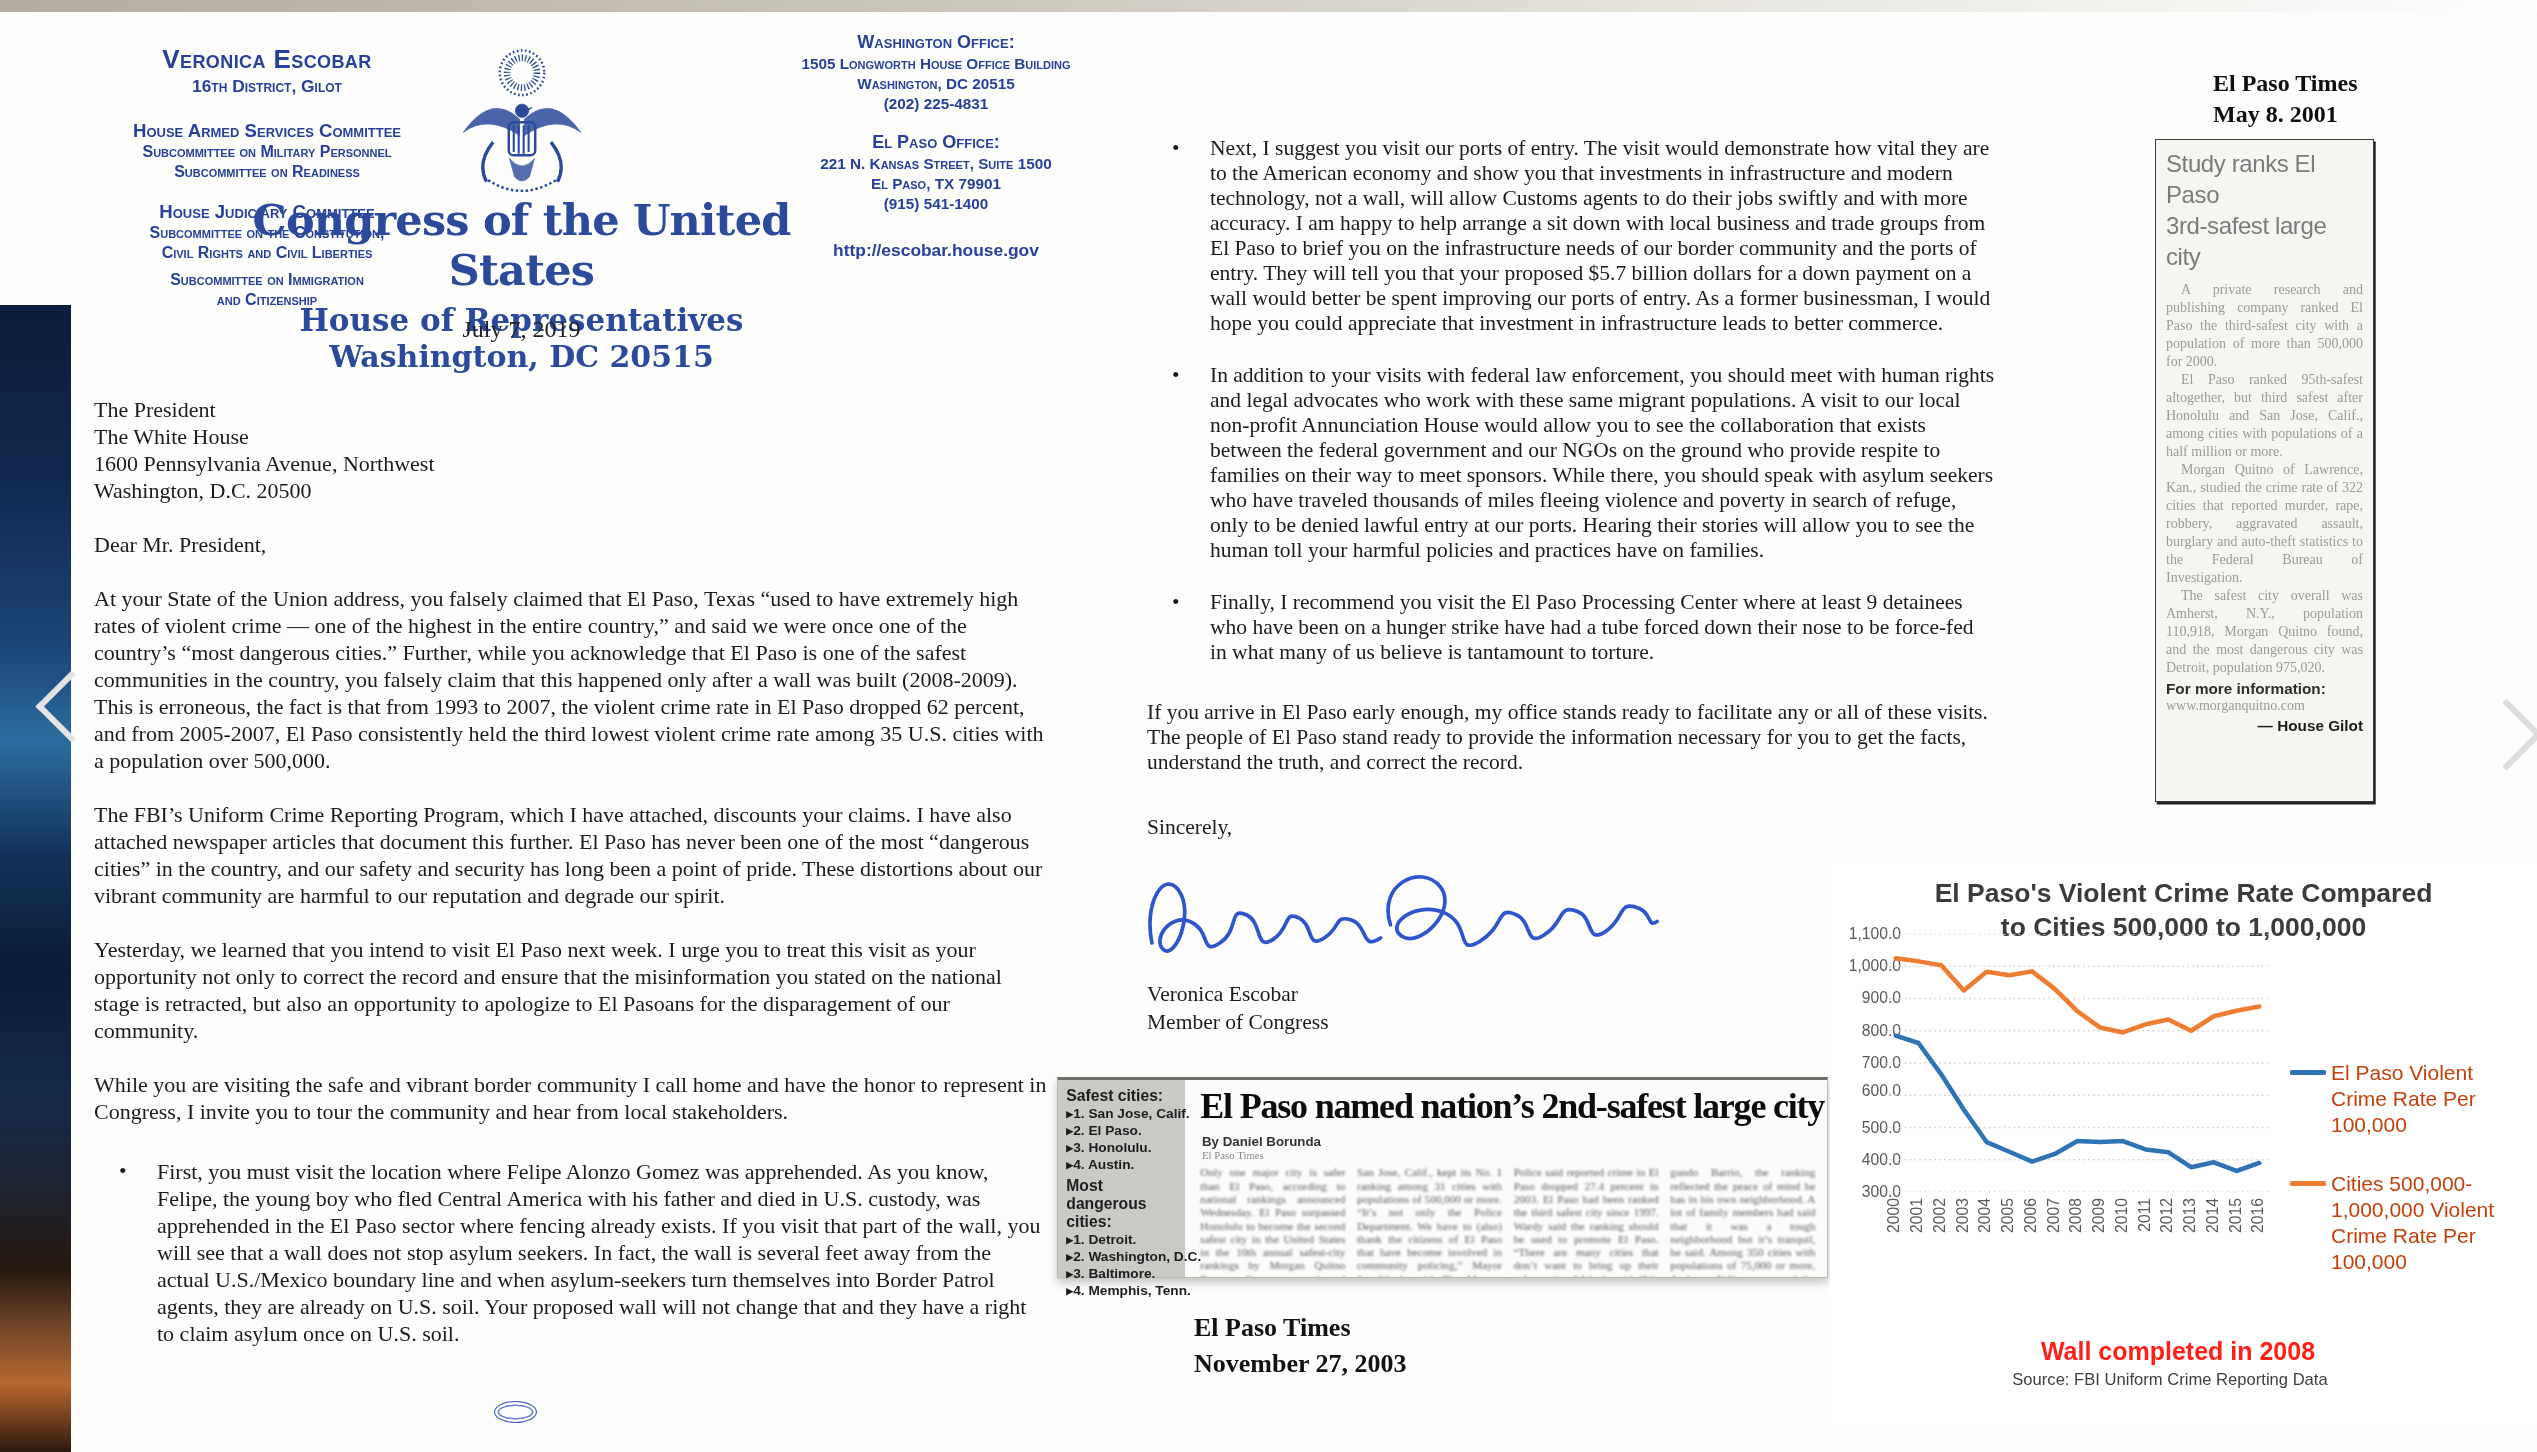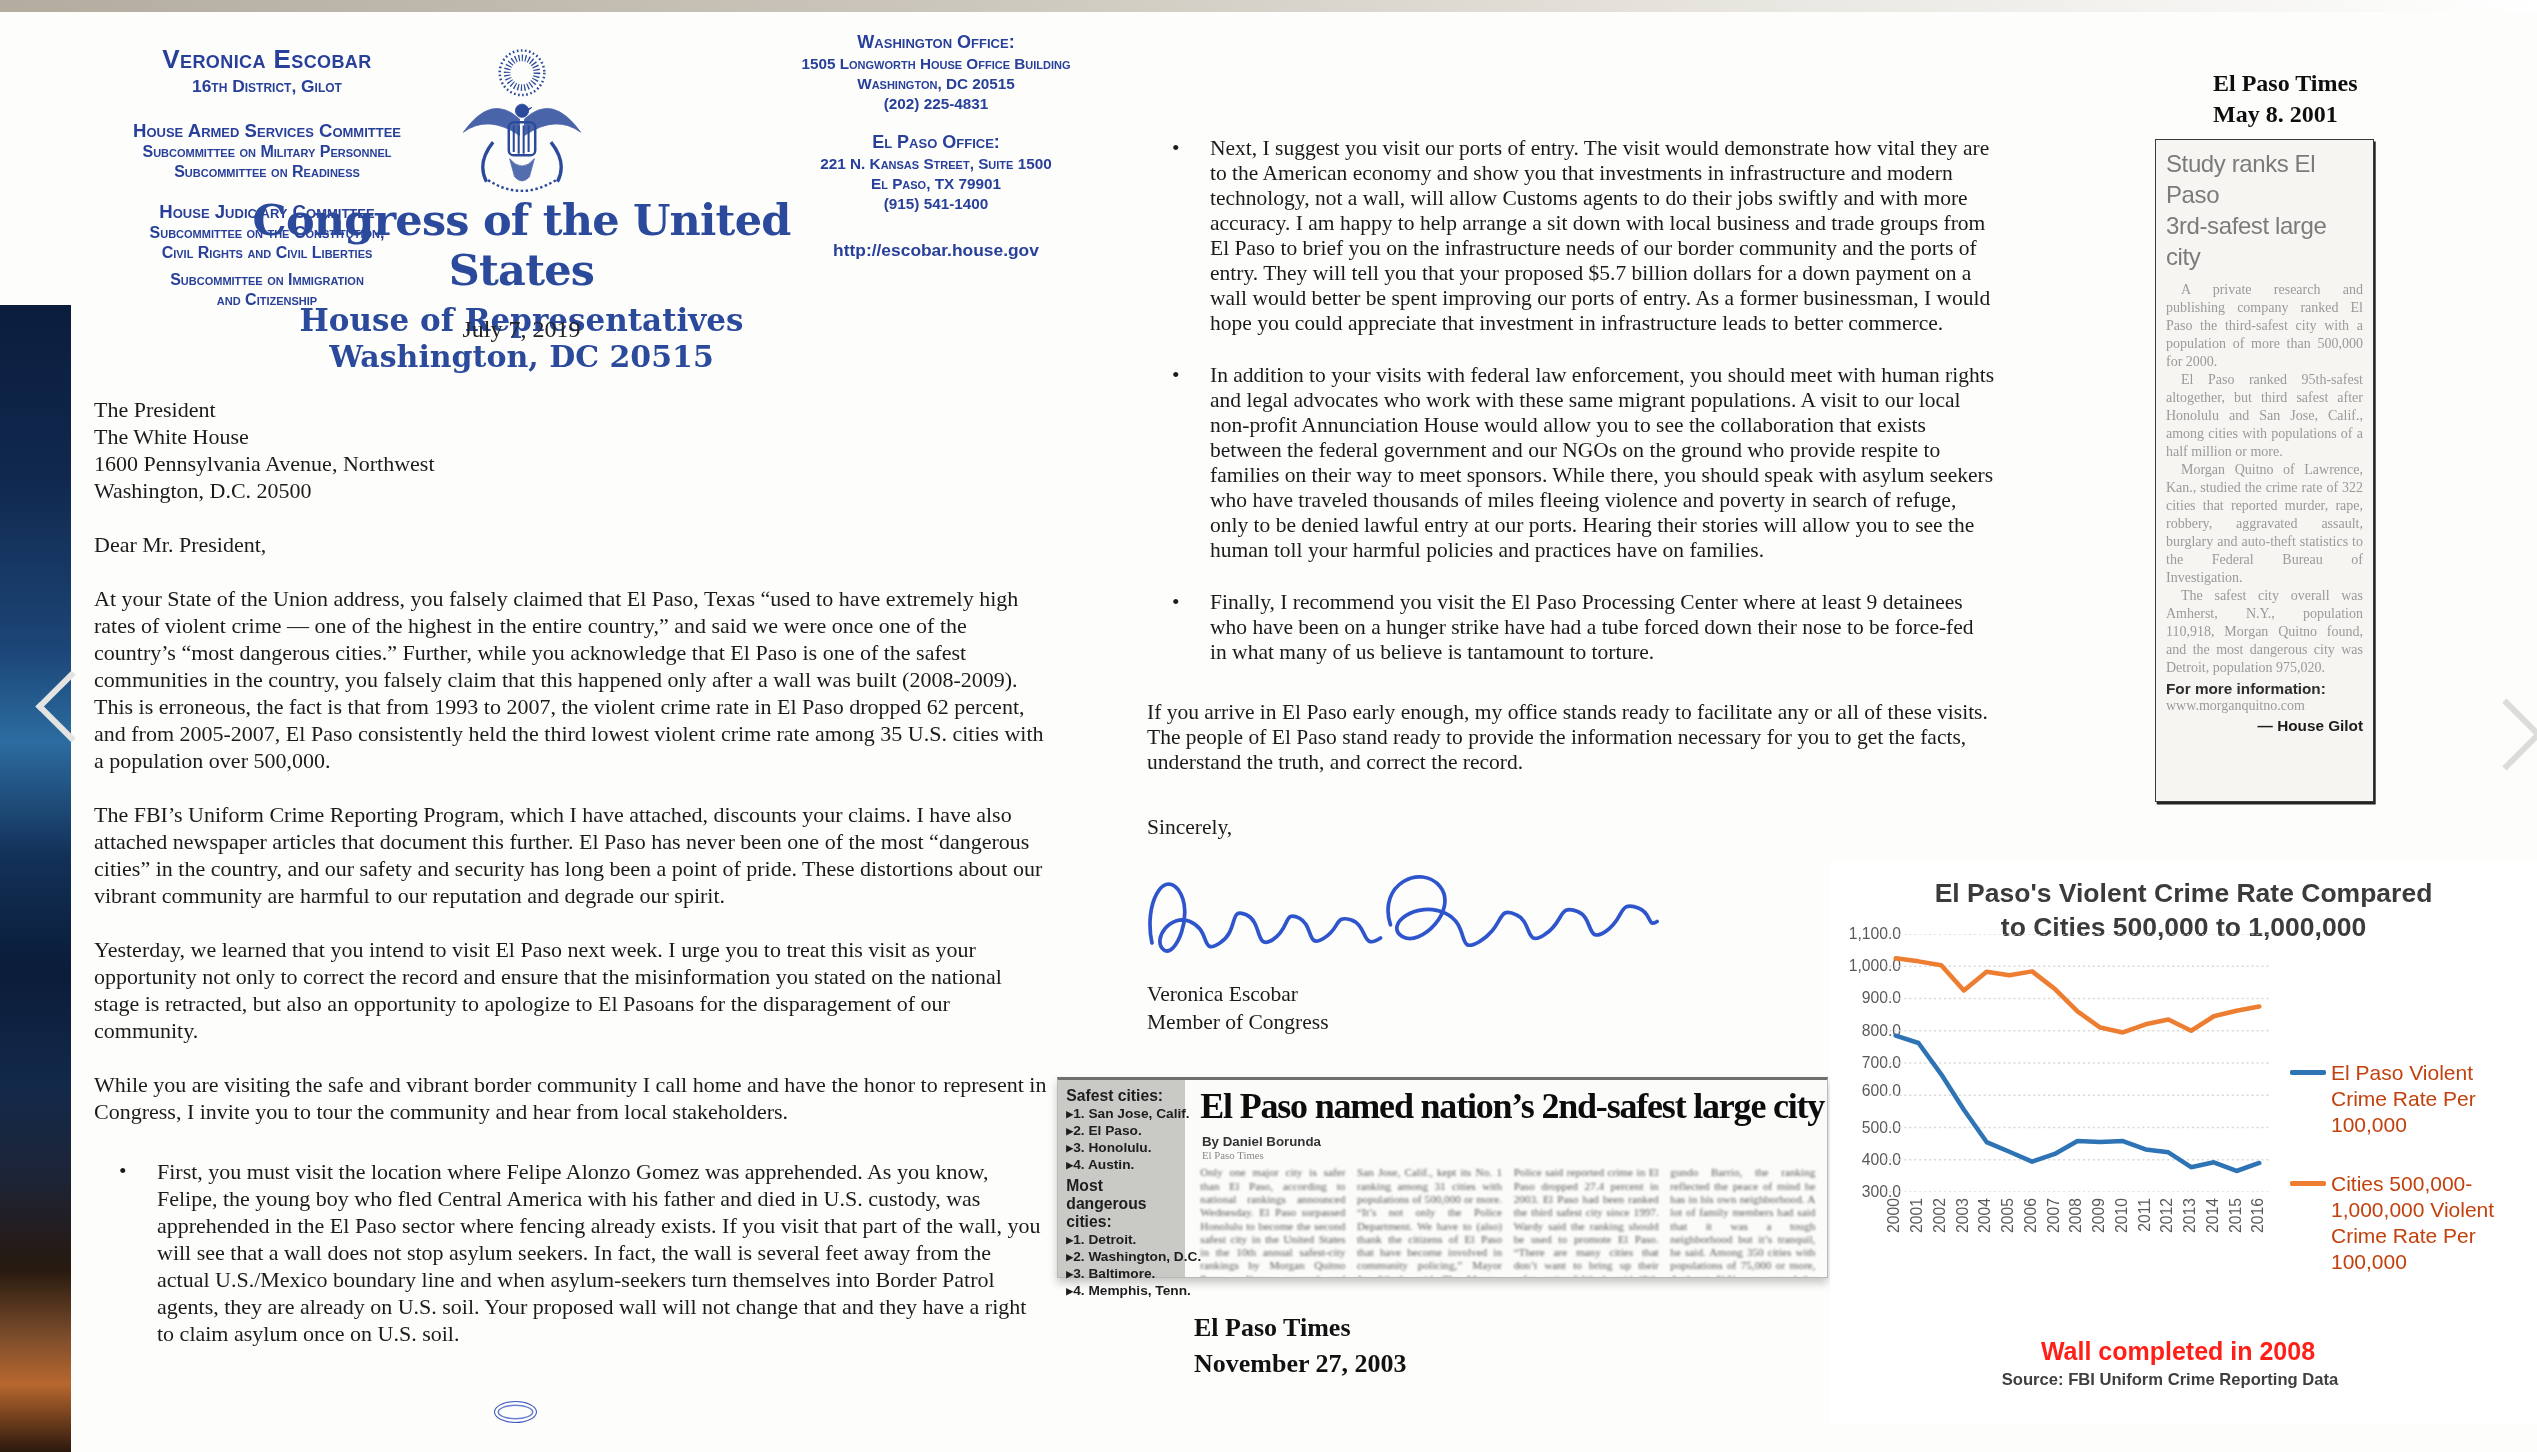--- a/index.html
+++ b/index.html
@@ -90,21 +90,21 @@
   #ylabels{position:absolute;left:-76px;top:73px;width:71px;height:258px;}
   .ytick{position:absolute;right:0;width:71px;text-align:right;font-size:15.7px;color:#595959;}
   #xlabels{position:absolute;left:54px;top:335px;width:387px;height:66px;}
   .xtick{position:absolute;top:1.7px;writing-mode:vertical-rl;transform:rotate(180deg);font-size:15.7px;color:#595959;}
   .legend-entry{position:absolute;left:460px;width:242px;display:flex;}
   .legend-dash{flex:none;width:36px;height:5px;margin:10px 5px 0 0;border-radius:1.7px;}
   .legend-text{font-size:21px;line-height:26px;color:#c2410c;}
   #chart-annotation{position:absolute;left:116px;top:476px;width:464px;text-align:center;
      font-size:25px;font-weight:bold;}
   #chart-source{position:absolute;left:75px;top:509px;width:530px;text-align:center;
-     font-size:16.6px;font-weight:bold;color:#3f3f3f;}
+     font-size:16.6px;font-weight:normal;color:#3f3f3f;}
 </style>
 </head>
 <body>
 
 <div class="abs" id="top-strip"></div>
 <div class="abs" id="photo-strip"></div>
 <div class="abs chev" id="prev-chevron"></div>
 <div class="abs chev" id="next-chevron"></div>
 
 <div class="abs blue sc" id="lh-left">

